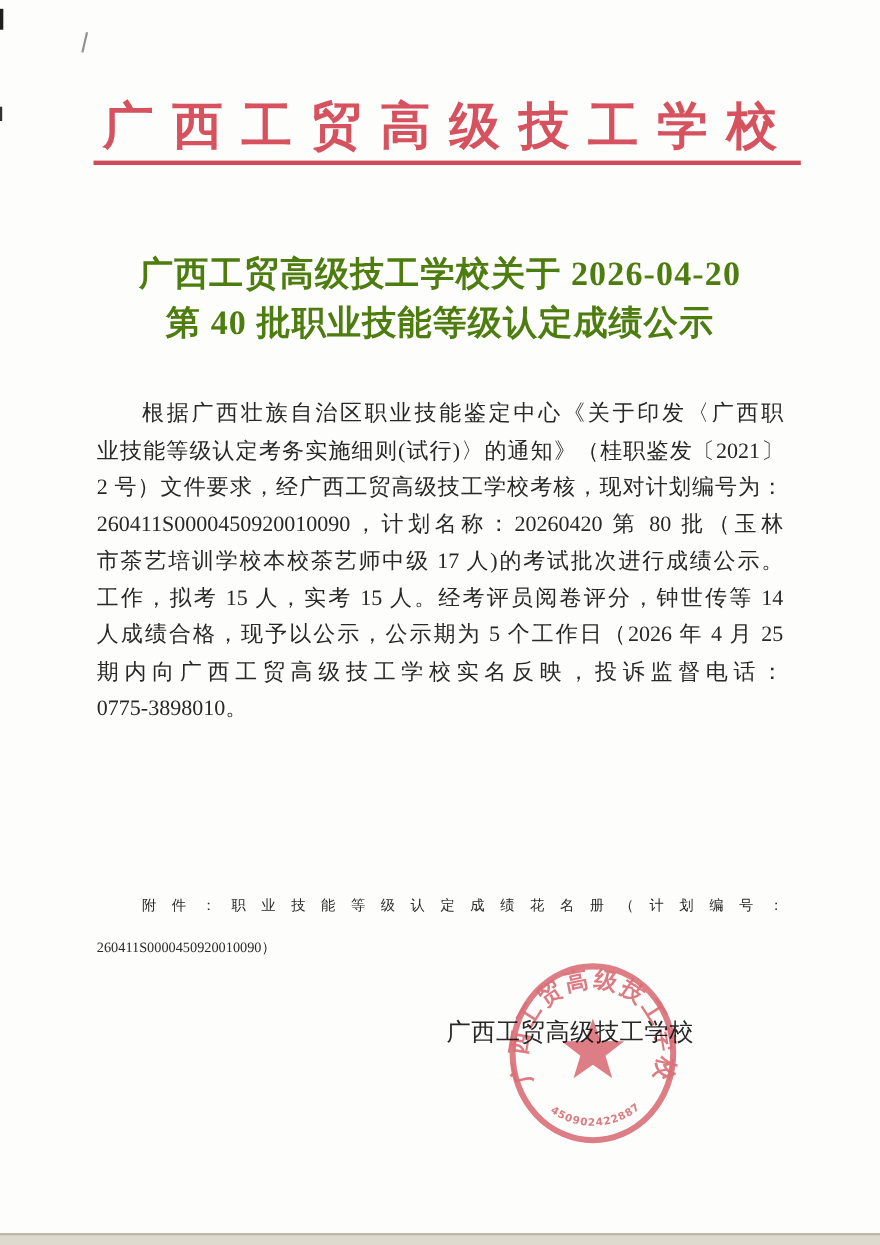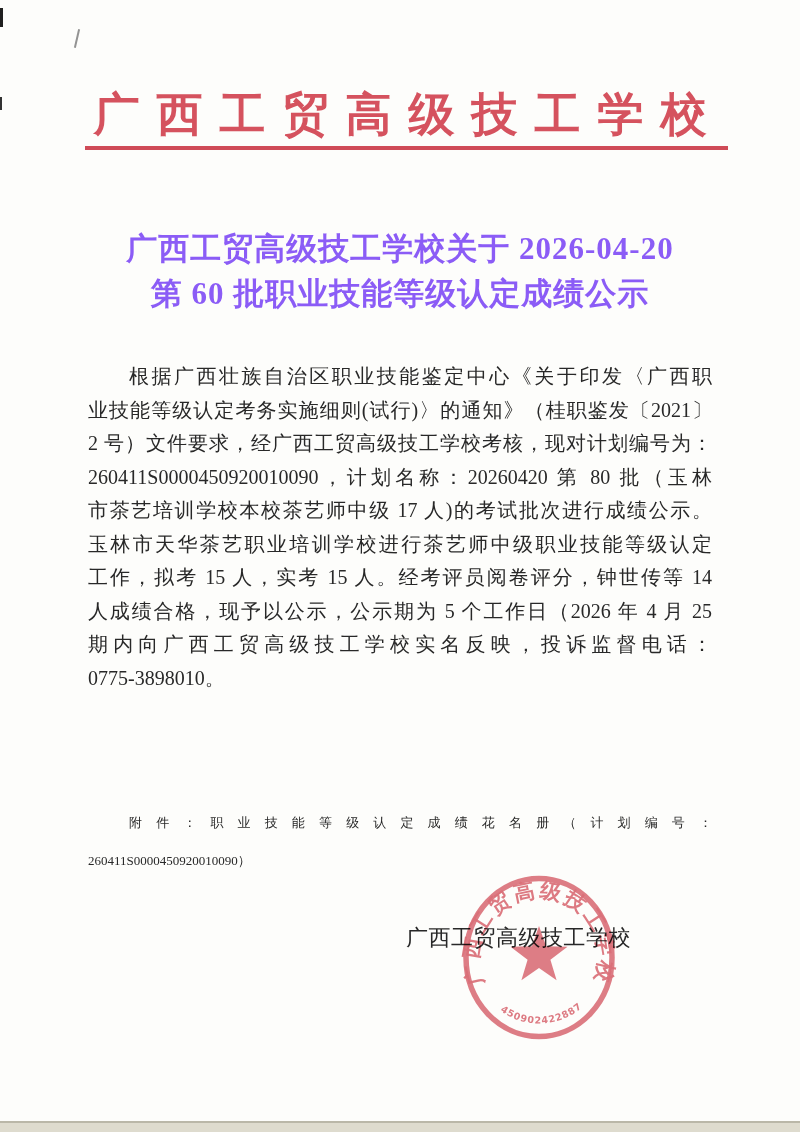--- a/index.html
+++ b/index.html
@@ -18,21 +18,21 @@
   
   .masthead{
     position:absolute;top:84px;left:0;width:100%;
     text-align:center;font-size:46px;font-weight:bold;
     color:#d5525e;letter-spacing:17px;text-indent:17px;white-space:nowrap;
   }
   .masthead-rule{position:absolute;top:146px;left:85px;width:643px;height:4px;background:#cf4b57;}
   
   .doc-title{
     position:absolute;top:226px;left:0;width:100%;text-align:center;
-    font-size:31px;font-weight:bold;color:#8b5cf6;line-height:45px;letter-spacing:1px;
+    font-size:31px;font-weight:bold;color:#4d7c0f;line-height:45px;letter-spacing:1px;
   }
   
   .body-text{position:absolute;top:360px;left:88px;width:624px;font-size:20px;line-height:33.5px;}
   .bline{text-align:justify;text-align-last:justify;}
   .bline.flush-left{text-align:center;text-align-last:left;}
   .indent{text-indent:41px;}
   .p-start{margin-top:6px;}
   .attachment{position:absolute;top:804px;left:88px;width:624px;font-size:13px;line-height:38px;}
   
   .signature{position:absolute;top:917px;left:406px;width:224px;text-align:center;font-size:22px;line-height:41px;white-space:nowrap;}
@@ -47,31 +47,30 @@
 
   <div class="edge-speck speck1"></div>
   <div class="edge-speck speck2"></div>
   <div class="fold-mark"></div>
 
   <div class="masthead">广西工贸高级技工学校</div>
   <div class="masthead-rule"></div>
 
   <div class="doc-title">
     <div>广西工贸高级技工学校关于 2026-04-20</div>
-    <div>第 60 批职业技能等级认定成绩公示</div>
+    <div>第 40 批职业技能等级认定成绩公示</div>
   </div>
 
   <div class="body-text">
     <div class="bline indent">根据广西壮族自治区职业技能鉴定中心《关于印发〈广西职</div>
     <div class="bline">业技能等级认定考务实施细则(试行)〉的通知》（桂职鉴发〔2021〕</div>
     <div class="bline">2 号）文件要求，经广西工贸高级技工学校考核，现对计划编号为：</div>
     <div class="bline">260411S0000450920010090，计划名称：20260420 第 80 批（玉林</div>
     <div class="bline">市茶艺培训学校本校茶艺师中级 17 人)的考试批次进行成绩公示。</div>
 
-    <div class="bline">玉林市天华茶艺职业培训学校进行茶艺师中级职业技能等级认定</div>
     <div class="bline">工作，拟考 15 人，实考 15 人。经考评员阅卷评分，钟世传等 14</div>
     <div class="bline">人成绩合格，现予以公示，公示期为 5 个工作日（2026 年 4 月 25</div>
     <div class="bline">期内向广西工贸高级技工学校实名反映，投诉监督电话：</div>
     <div class="bline flush-left">0775-3898010。</div>
   </div>
 
   <div class="attachment">
     <div class="bline indent">附件：职业技能等级认定成绩花名册（计划编号：</div>
     <div class="bline flush-left">260411S0000450920010090）</div>
   </div>

